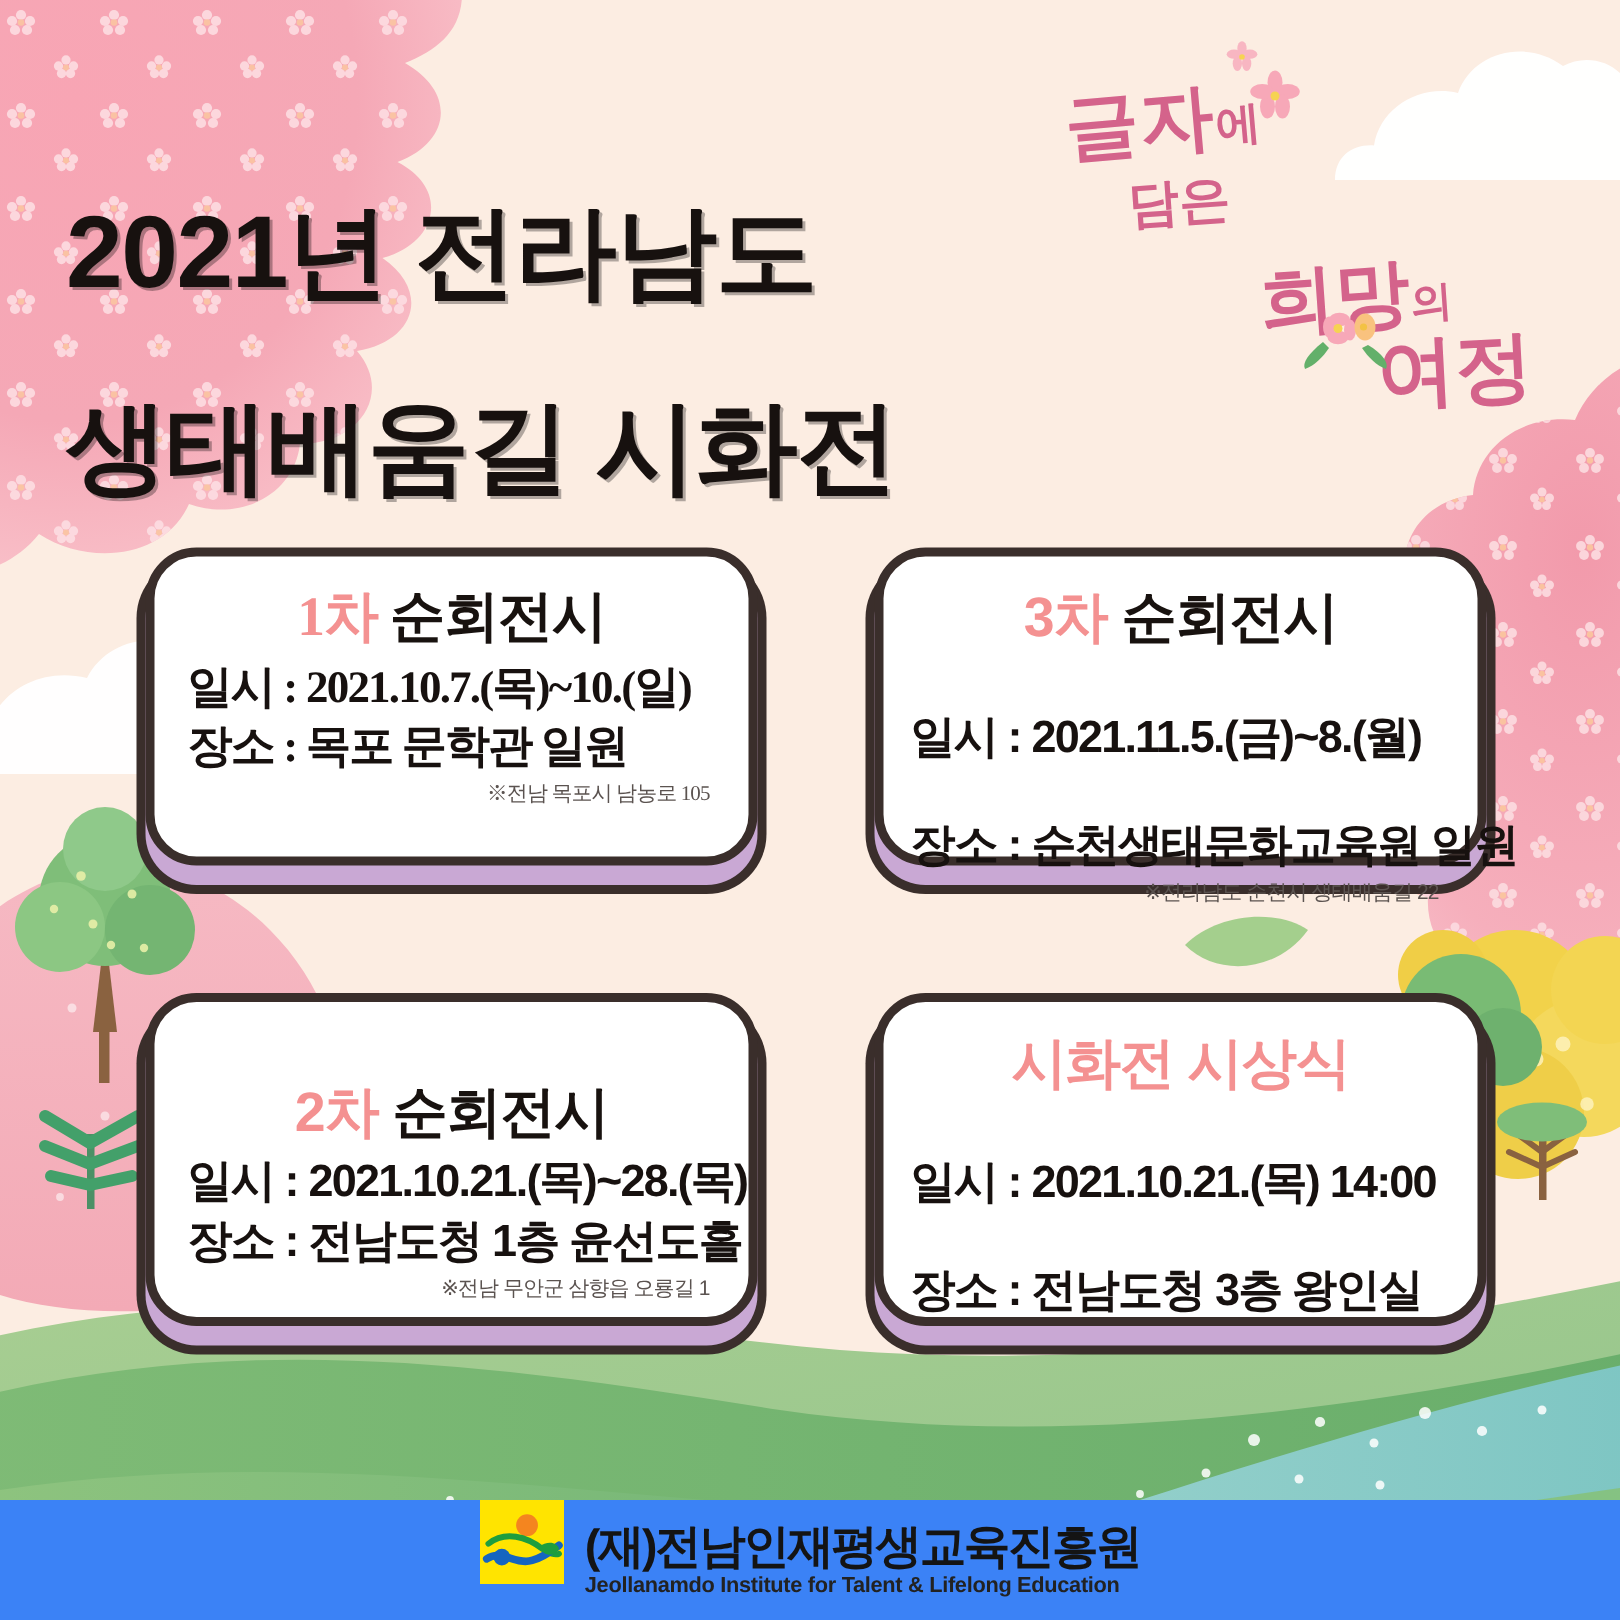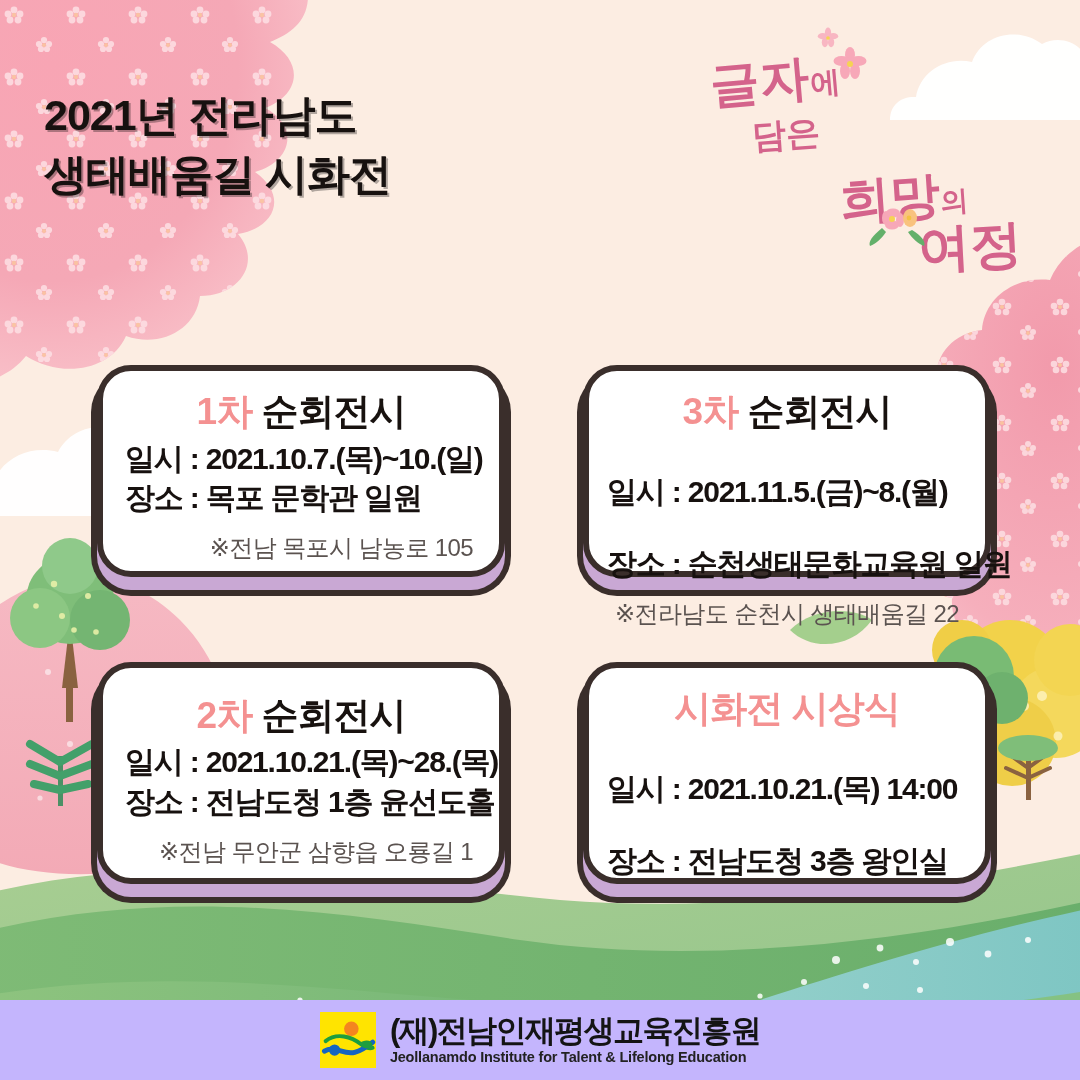--- a/index.html
+++ b/index.html
@@ -25,26 +25,27 @@
   
   .header { position:absolute; left:0; top:0; width:1080px; height:300px; }
 
   .title-block {
     position:absolute;
     left:44px; top:86px;
     z-index:8;
   }
   .title-line {
     font-weight:900;
-    font-size:43px;
+    font-size:68px;
     line-height:1.38;
     color:#17110f;
     letter-spacing:-1px;
     white-space:nowrap;
     text-shadow: 2px 2px 0 rgba(0,0,0,0.30);
+    margin-top: 36px;
   }
 
   .tagline {
     position:absolute;
     left:690px; top:26px;
     width:380px; height:250px;
     z-index:9;
     color:#D4638B;
   }
   .tag-a {
@@ -83,21 +84,21 @@
     background:#ffffff;
     border:6px solid #3A2E2B;
     border-radius:34px;
     box-shadow: 0 13px 0 0 #C9A8D4, 0 13px 0 6px #3A2E2B;
     display:flex;
     flex-direction:column;
     align-items:center;
     justify-content:flex-start;
     padding:20px 16px 10px 16px;
   }
-  .card.c1 { left:97px;  top:365px; width:408px; height:212px; }
+  .card.c1 { left:97px;  top:365px; width:408px; height:212px;font-family:Liberation Serif, serif; }
   .card.c2 { left:583px; top:365px; width:408px; height:212px; }
   .card.c3 { left:97px;  top:662px; width:408px; height:222px;justify-content:flex-end; }
   .card.c4 { left:583px; top:662px; width:408px; height:222px; }
 
   .card-title {
     font-size:37px;
     font-weight:900;
     color:#18120f;
     letter-spacing:-1px;
     line-height:1.15;
@@ -114,39 +115,38 @@
     letter-spacing:-1.2px;
     line-height:1.33;
     white-space:nowrap;
     align-self:stretch;
     text-align:left;
     padding-left:6px;
   }
   .card.c2 .card-row, .card.c4 .card-row { padding-left:2px;margin-top:33px; }
 
   .card-note {
-    font-size:24px;
+    font-size:14px;
     font-weight:400;
     color:#5b5350;
     letter-spacing:-0.6px;
     white-space:nowrap;
     align-self:flex-end;
-    margin-top:14px;
+    margin-top:2px;
     padding-right:10px;
   }
 
   
   .footer {
     position:absolute;
     left:0; bottom:0;
     width:1080px; height:80px;
-    background:#c4b5fd;
+    background:#3b82f6;
     z-index:7;
     display:flex;
-    align-items:center;
     justify-content:center;
     gap:14px;
   }
   .logo-mark {
     width:56px; height:56px;
     flex:0 0 56px;
   }
   .logo-text { display:flex; flex-direction:column; justify-content:center; }
   .logo-ko {
     font-size:31px; font-weight:900; color:#141414;

